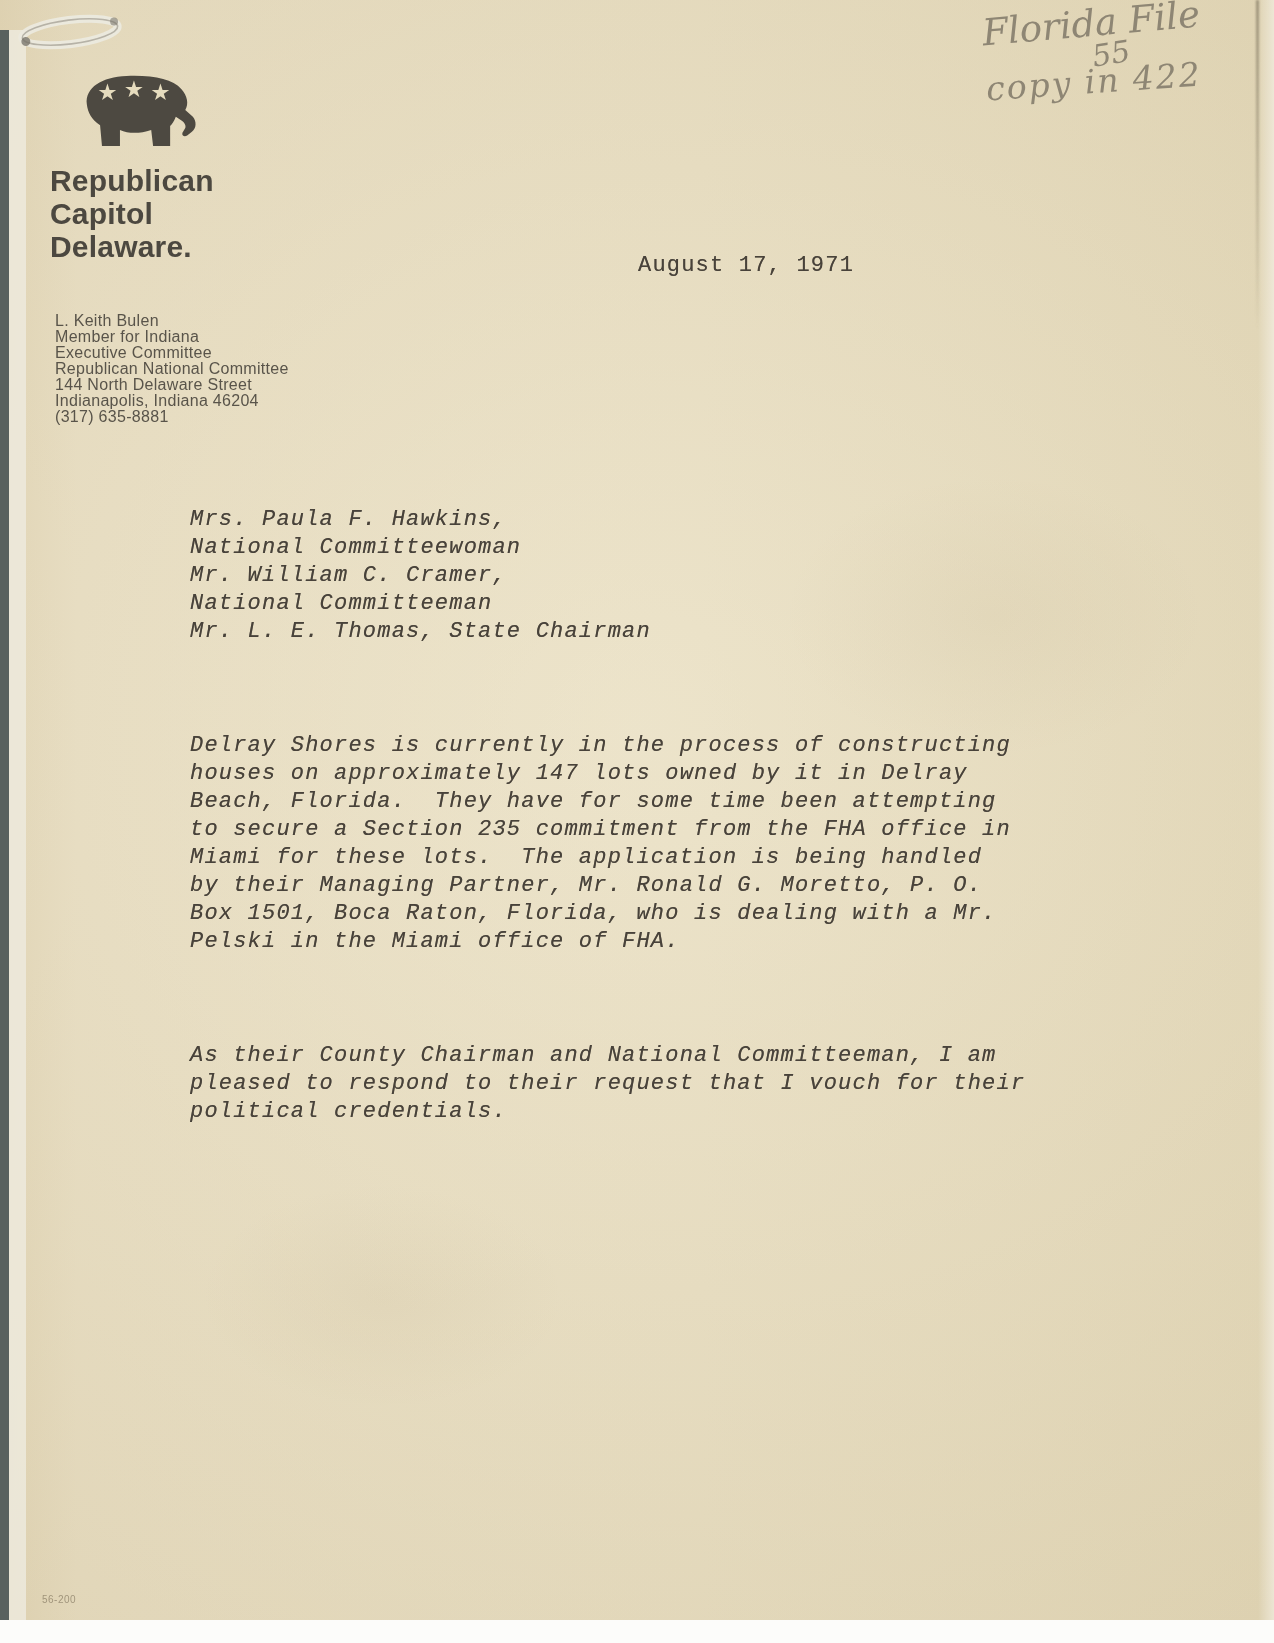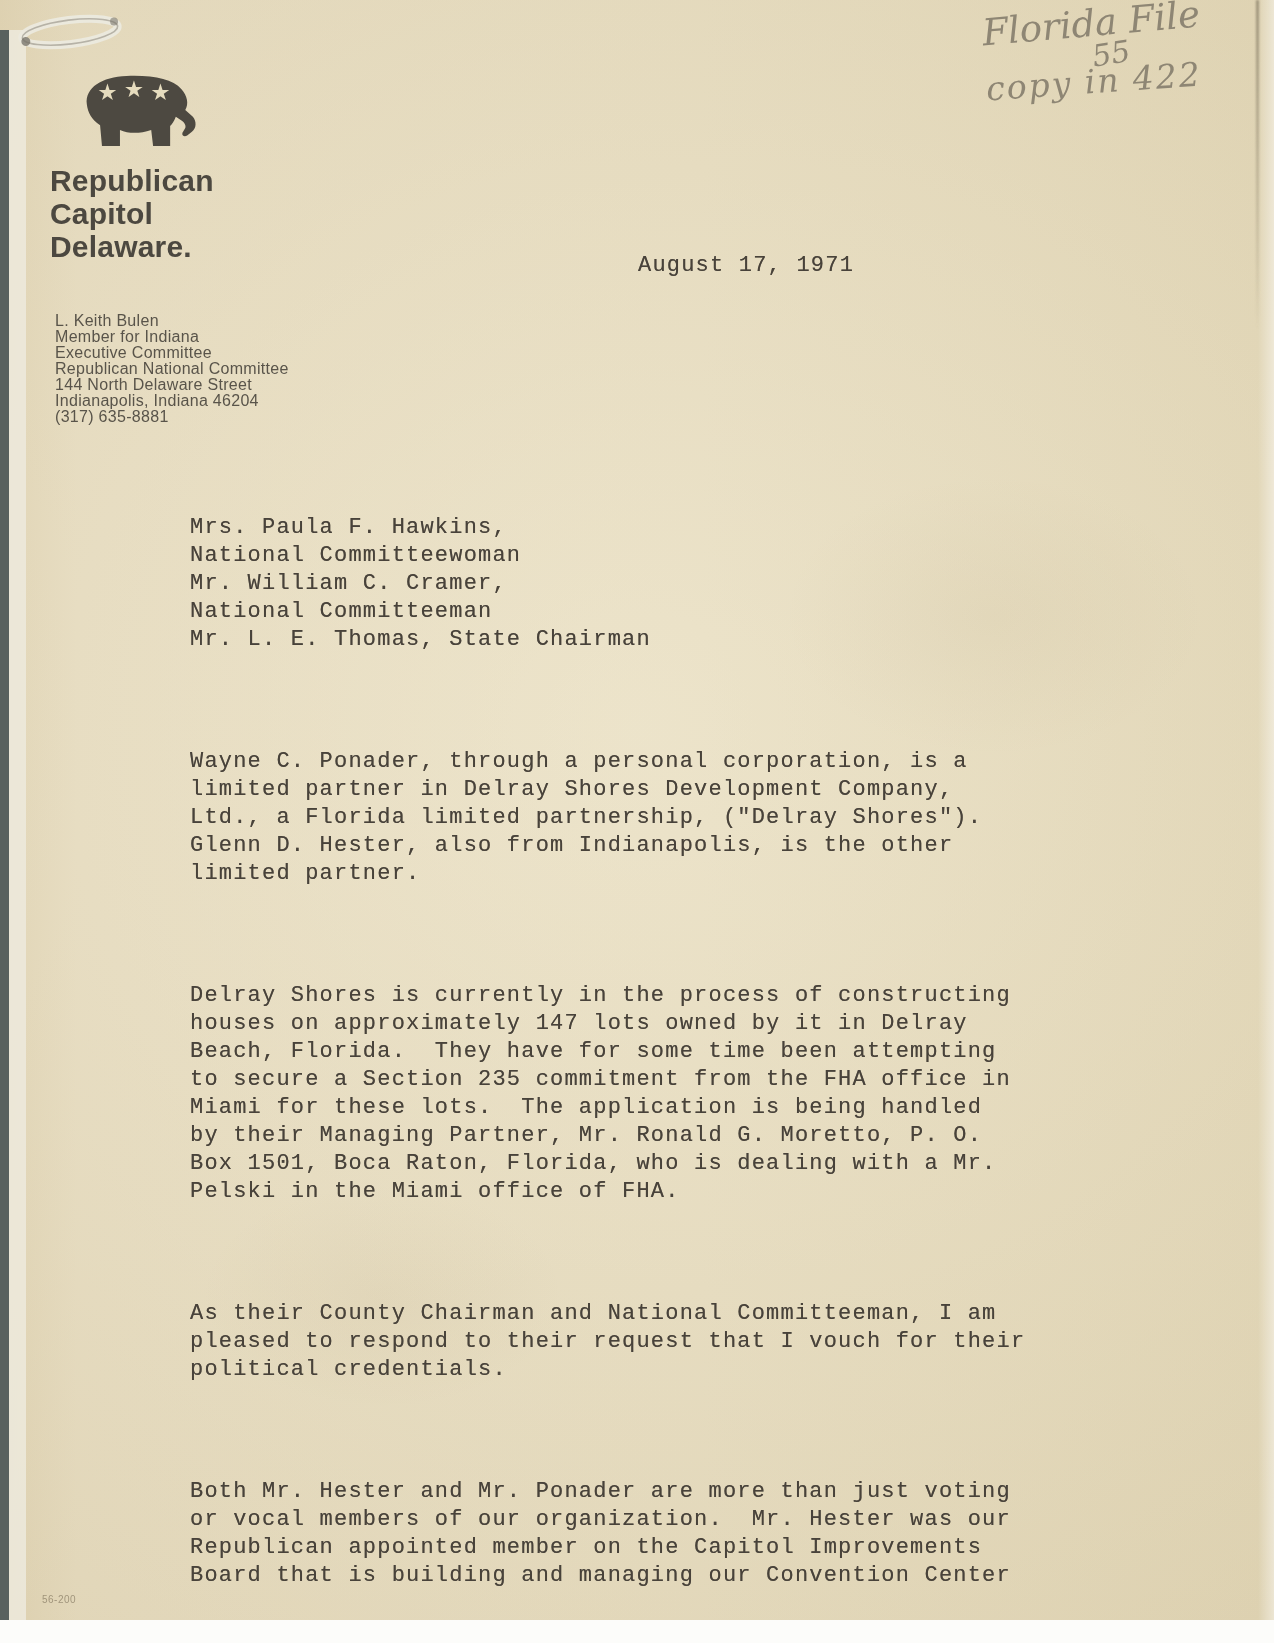--- a/index.html
+++ b/index.html
@@ -47,21 +47,21 @@
     font-family:"Liberation Mono", monospace;
     font-size:22px;letter-spacing:1.2px;
     color:#48423a;
     text-shadow:0 0 .5px rgba(72,66,58,.6);
   }
   .date{position:absolute;left:624px;top:252px;line-height:28px;margin-left:14px;}
   .body{
     position:absolute;left:190px;top:446px;width:850px;
     line-height:28px;white-space:pre-wrap;
   }
-  .body > div{margin:12px 0 26px 0;}
+  .body > div{margin:4px 0 26px 0;font-style:italic;}
 
   
   .hand{
     position:absolute;
     font-family:"DejaVu Serif", serif;font-style:italic;
     color:#8e8674;white-space:nowrap;
   }
   .hand1{left:982px;top:2px;font-size:37px;transform:rotate(-5deg);}
   .hand2{left:1092px;top:36px;font-size:30px;transform:rotate(-9deg);}
   .hand3{left:986px;top:62px;font-size:33px;transform:rotate(-4deg);letter-spacing:2px;}
@@ -118,36 +118,27 @@
 (317) 635-8881</div>
 
   <div class="tw date">August 17, 1971</div>
 
   <div class="tw body">
     <div>Mrs. Paula F. Hawkins,
 National Committeewoman
 Mr. William C. Cramer,
 National Committeeman
 Mr. L. E. Thomas, State Chairman</div>
-    <div>Wayne C. Ponader, through a personal corporation, is a
-limited partner in Delray Shores Development Company,
-Ltd., a Florida limited partnership, ("Delray Shores").
-Glenn D. Hester, also from Indianapolis, is the other
-limited partner.</div>
     <div>Delray Shores is currently in the process of constructing
 houses on approximately 147 lots owned by it in Delray
 Beach, Florida.  They have for some time been attempting
 to secure a Section 235 commitment from the FHA office in
 Miami for these lots.  The application is being handled
 by their Managing Partner, Mr. Ronald G. Moretto, P. O.
 Box 1501, Boca Raton, Florida, who is dealing with a Mr.
 Pelski in the Miami office of FHA.</div>
     <div>As their County Chairman and National Committeeman, I am
 pleased to respond to their request that I vouch for their
 political credentials.</div>
-    <div>Both Mr. Hester and Mr. Ponader are more than just voting
-or vocal members of our organization.  Mr. Hester was our
-Republican appointed member on the Capitol Improvements
-Board that is building and managing our Convention Center</div>
   </div>
 
   <div class="print-mark">56-200</div>
 </div>
 
 </body></html>

